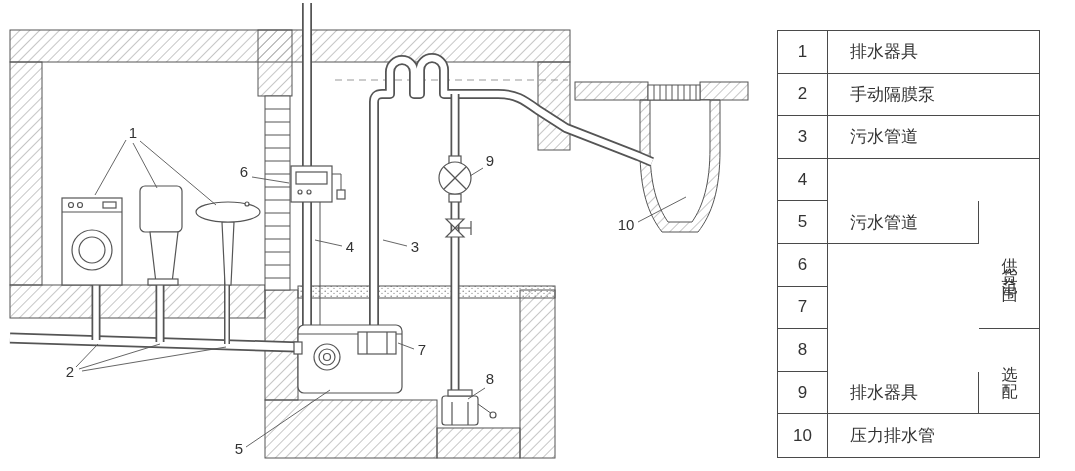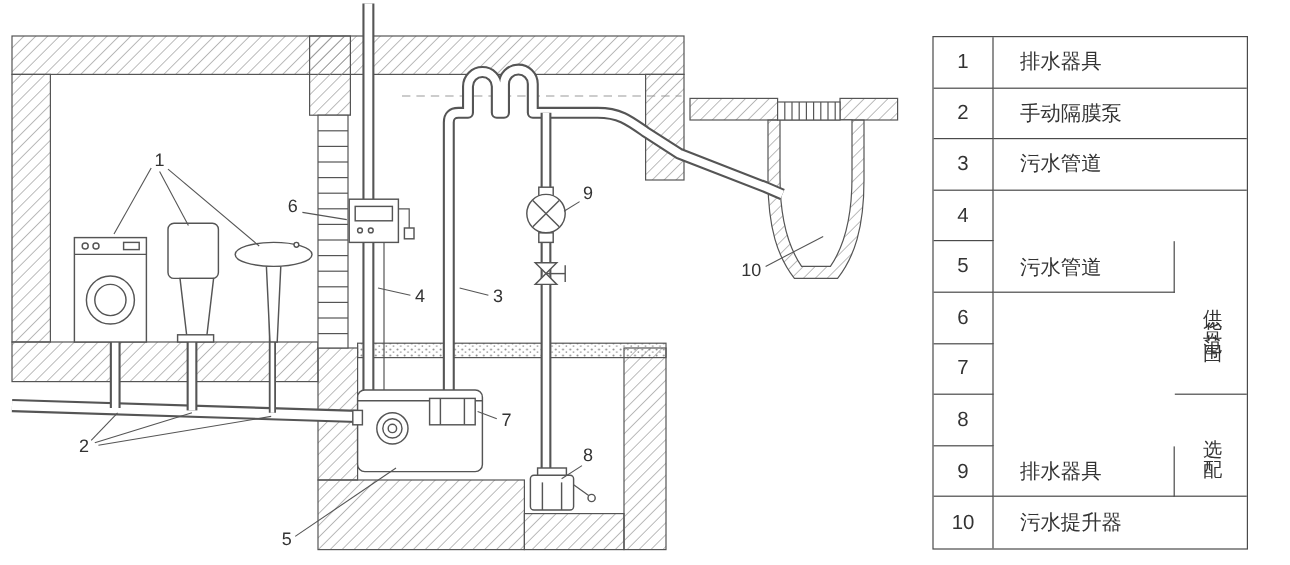--- a/index.html
+++ b/index.html
@@ -239,21 +239,21 @@
     <div class="cell num" style="grid-area:6/1/7/2">6</div>
 
     <div class="cell num" style="grid-area:7/1/8/2">7</div>
 
     <div class="cell num" style="grid-area:8/1/9/2">8</div>
 
     <div class="cell num" style="grid-area:9/1/10/2">9</div>
     <div class="cell lbl" style="grid-area:9/2/10/3">排水器具</div>
 
     <div class="cell num no-b" style="grid-area:10/1/11/2">10</div>
-    <div class="cell lbl no-r no-b" style="grid-area:10/2/11/4">污水提升器</div>
+    <div class="cell lbl no-r no-b" style="grid-area:10/2/11/4">压力排水管</div>
 
     <div class="cell grp no-r" style="grid-area:5/3/8/4">
       <span class="v-text">供货范围</span>
     </div>
     <div class="cell grp no-r" style="grid-area:8/3/10/4">
       <span class="v-text wide">选配</span>
     </div>
   </div>
 
 </div>

